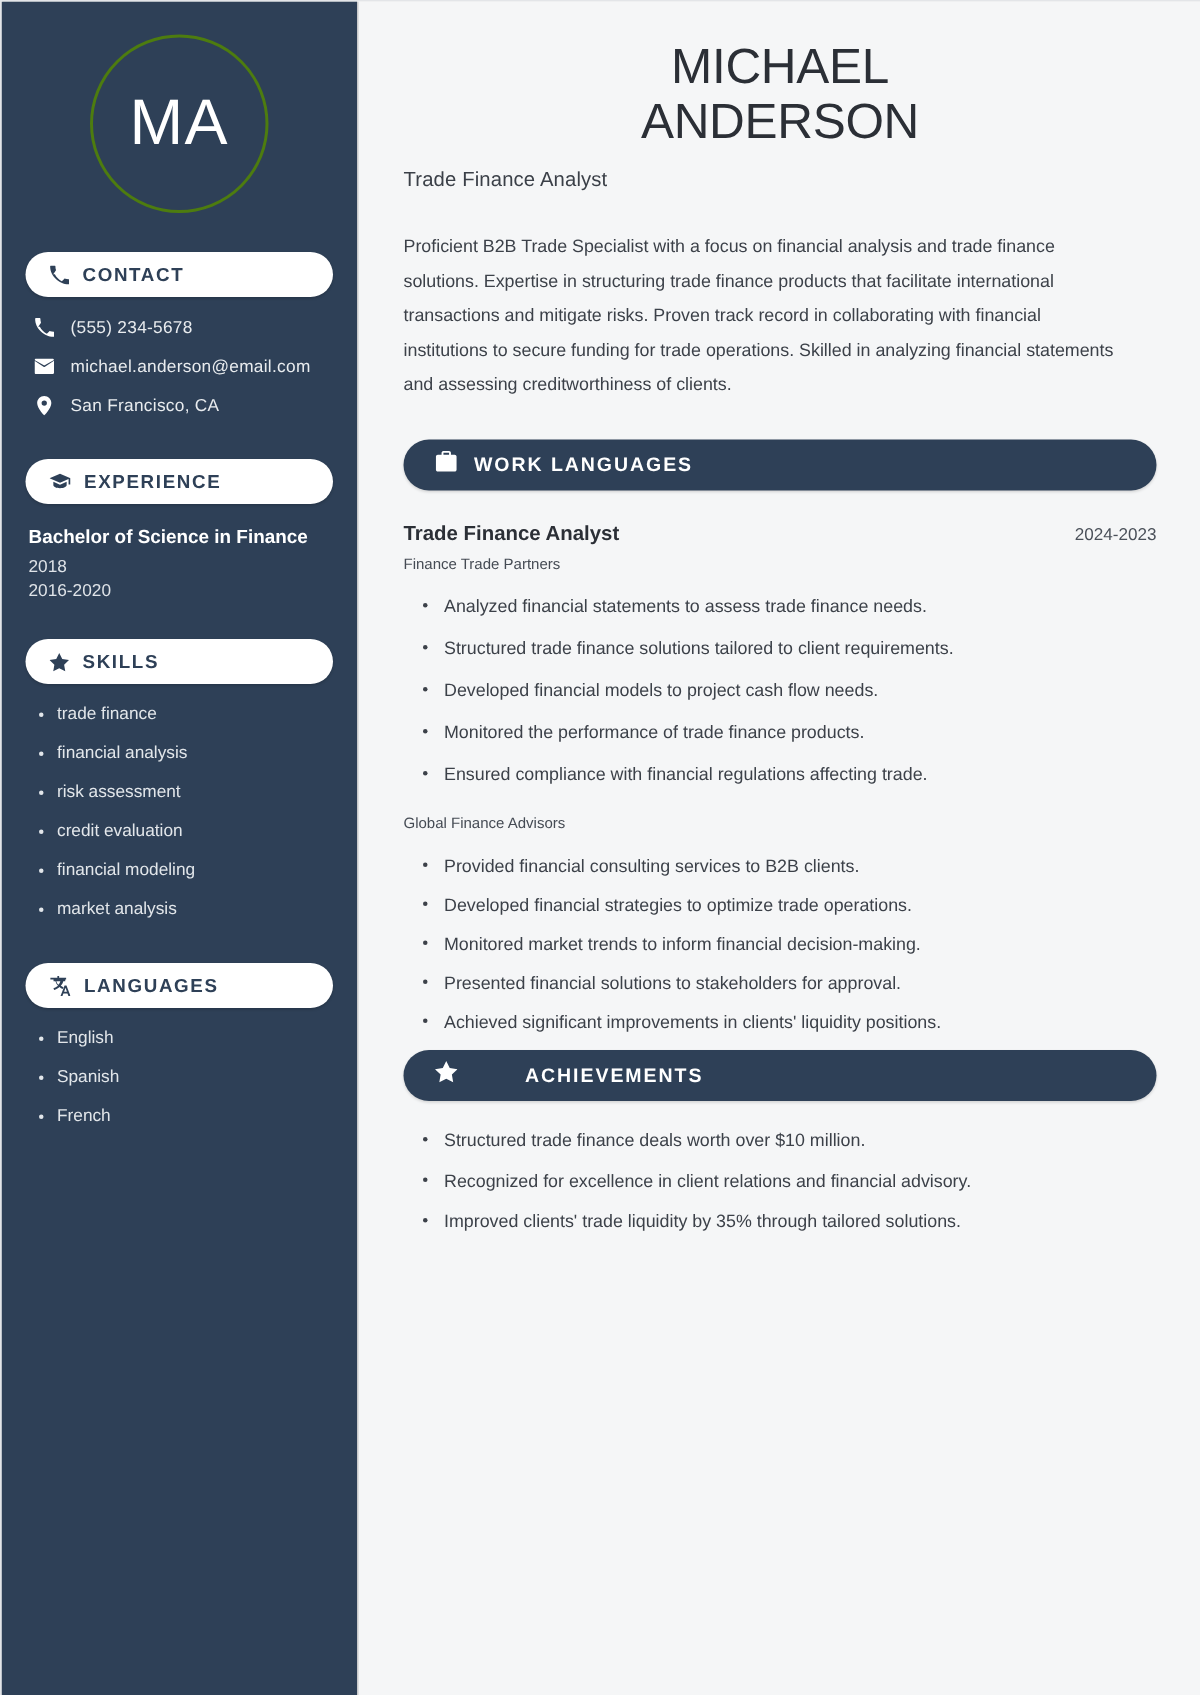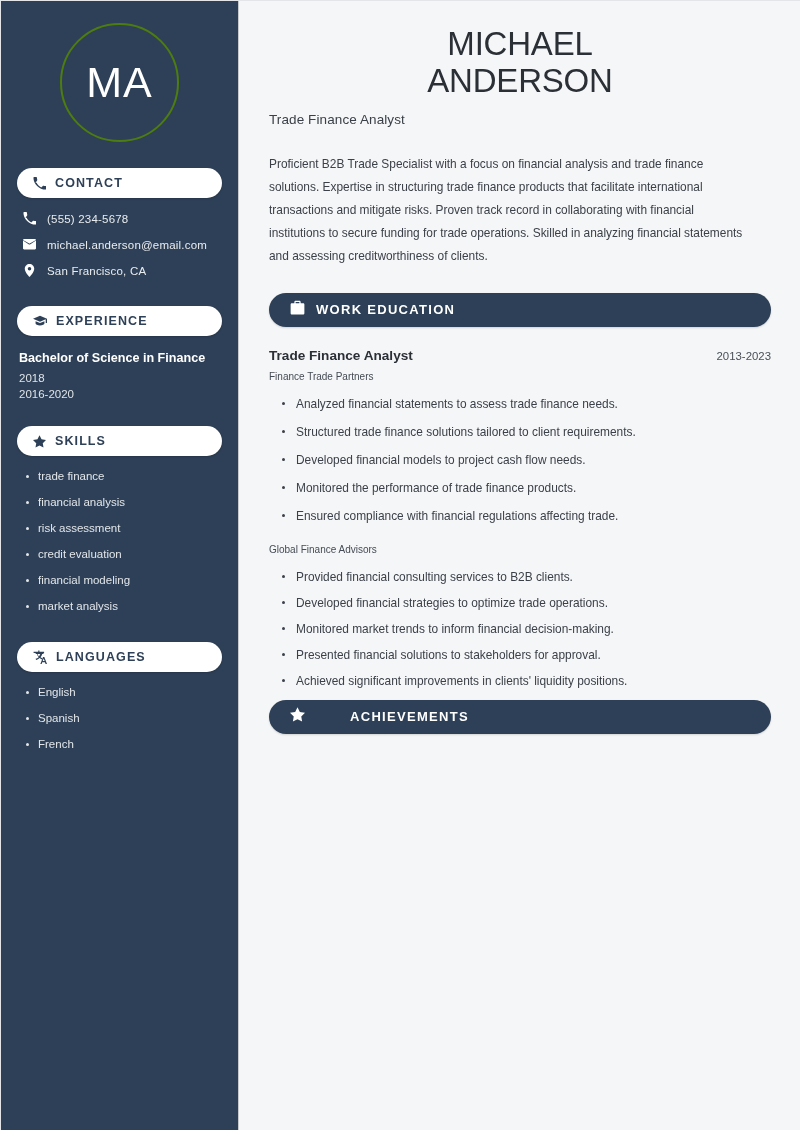--- a/index.html
+++ b/index.html
@@ -343,27 +343,27 @@
     <div class="job-title">Trade Finance Analyst</div>
 
     <p class="summary">Proficient B2B Trade Specialist with a focus on financial analysis and trade finance solutions. Expertise in structuring trade finance products that facilitate international transactions and mitigate risks. Proven track record in collaborating with financial institutions to secure funding for trade operations. Skilled in analyzing financial statements and assessing creditworthiness of clients.</p>
 
     <div class="banner">
       <span class="ic">
         <svg width="15" height="15" viewBox="0 0 24 22" fill="#ffffff">
             <path d="M9 0h6c1.1 0 2 .9 2 2v2h4c1.1 0 2 .9 2 2v14c0 1.1-.9 2-2 2H3c-1.1 0-2-.9-2-2V6c0-1.1.9-2 2-2h4V2c0-1.1.9-2 2-2zm0 4h6V2H9v2z"></path>
           </svg>
       </span>
-      <span class="banner-label">WORK EDUCATION</span>
+      <span class="banner-label">WORK LANGUAGES</span>
     </div>
 
     <div class="job">
       <div class="job-head">
         <span class="job-role">Trade Finance Analyst</span>
-        <span class="job-dates">2013-2023</span>
+        <span class="job-dates">2024-2023</span>
       </div>
       <div class="job-company">Finance Trade Partners</div>
       <ul class="main-ul">
         <li>Analyzed financial statements to assess trade finance needs.</li>
         <li>Structured trade finance solutions tailored to client requirements.</li>
         <li>Developed financial models to project cash flow needs.</li>
         <li>Monitored the performance of trade finance products.</li>
         <li>Ensured compliance with financial regulations affecting trade.</li>
       </ul>
     </div>
@@ -381,15 +381,20 @@
 
     <div class="banner" style="margin-top:6px;gap:45px;">
       <span class="ic">
         <svg width="15" height="15" viewBox="0 0 24 23" fill="#ffffff">
             <path d="M12 0l3.7 7.5 8.3 1.2-6 5.8 1.4 8.2L12 18.9 4.6 22.7 6 14.5 0 8.7l8.3-1.2L12 0z"></path>
           </svg>
       </span>
       <span class="banner-label">ACHIEVEMENTS</span>
     </div>
 
+    <ul class="main-ul ach-ul">
+      <li>Structured trade finance deals worth over $10 million.</li>
+      <li>Recognized for excellence in client relations and financial advisory.</li>
+      <li>Improved clients' trade liquidity by 35% through tailored solutions.</li>
+    </ul>
 
   </main>
 </div>
 
 </body></html>

